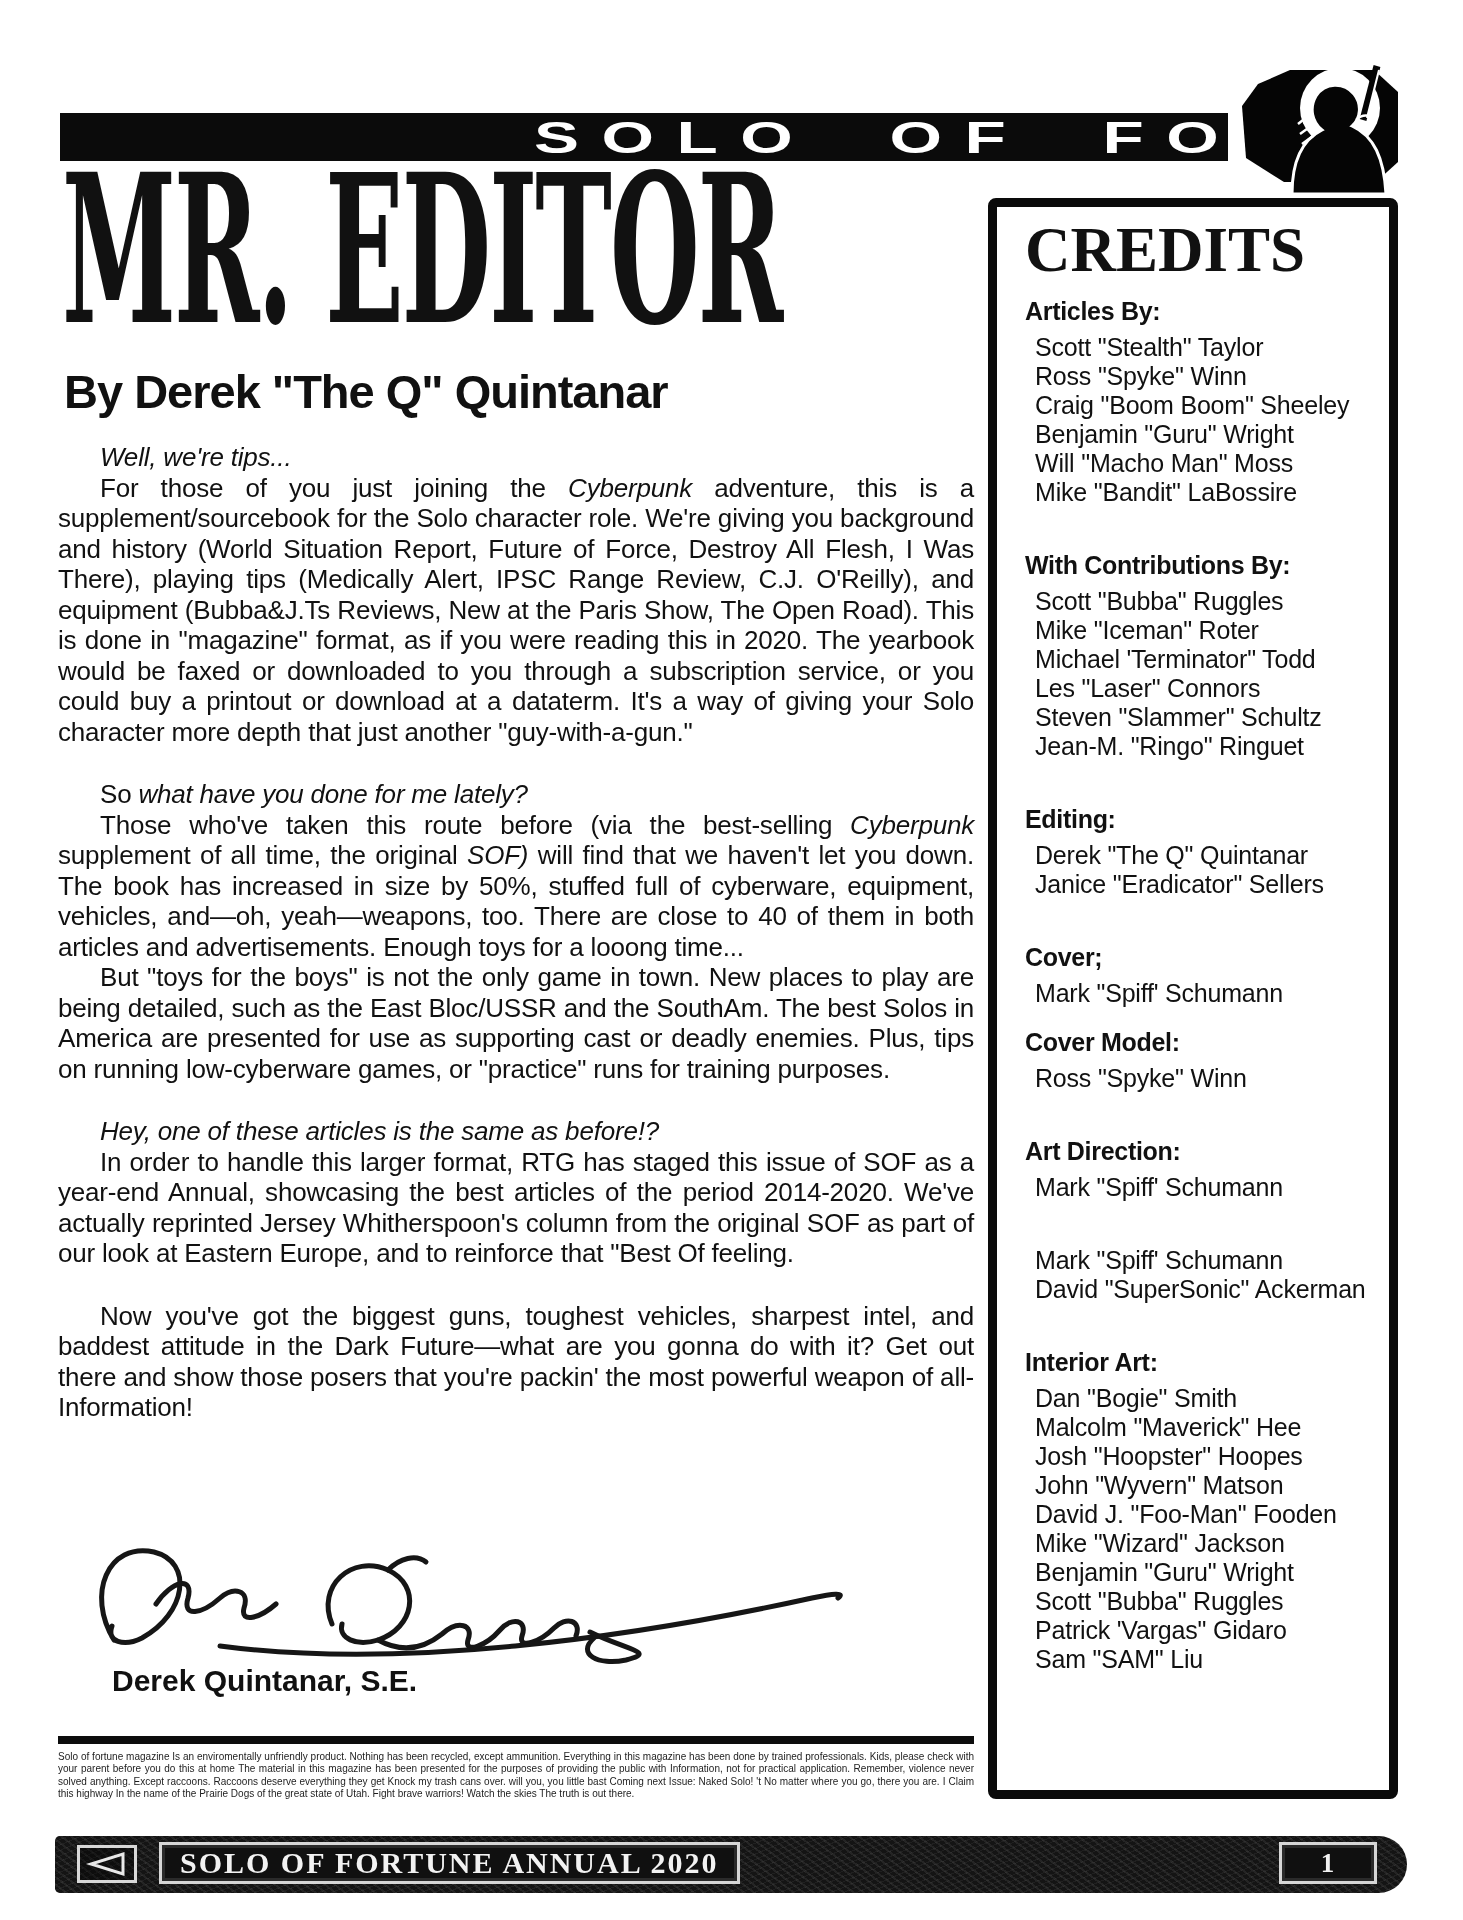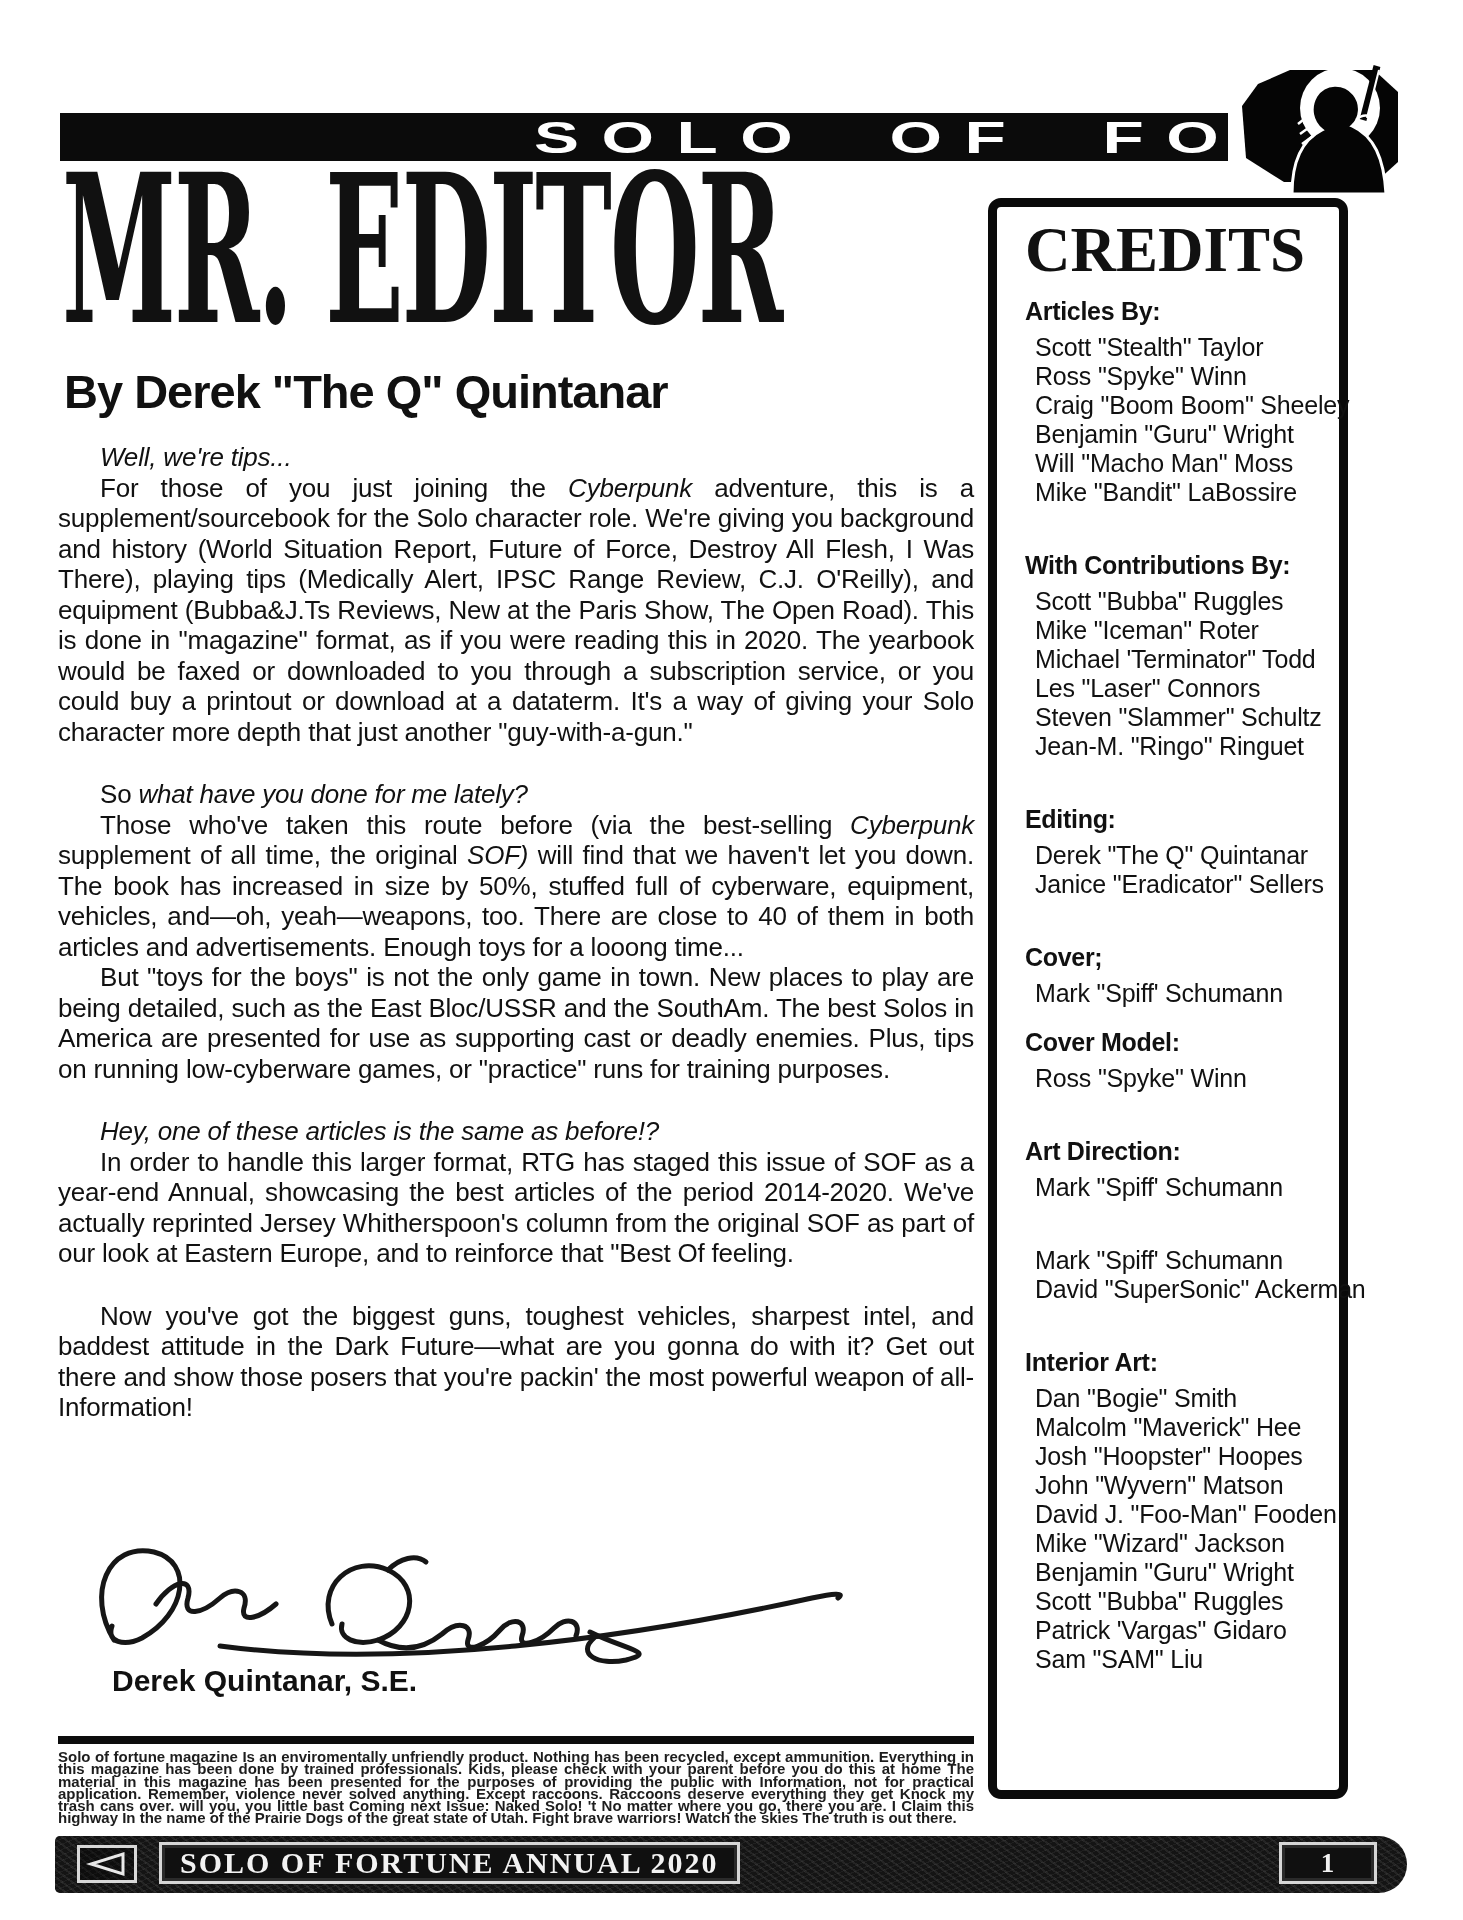--- a/index.html
+++ b/index.html
@@ -33,26 +33,26 @@
   .article p.gap{margin-top:32px}
   .it{font-style:italic}
 
   
   .signature-svg{position:absolute;left:70px;top:1528px}
   .sig-name{position:absolute;left:112px;top:1664px;font-size:30px;font-weight:bold}
 
   
   .fineprint{position:absolute;left:58px;top:1736px;width:916px}
   .fineprint-rule{height:8px;background:#0d0d0d;margin-bottom:7px}
-  .fineprint-text{font-size:15px;line-height:12.3px;text-align:justify;font-weight:bold;color:#1d1d1d}
+  .fineprint-text{font-size:10px;line-height:12.3px;text-align:justify;font-weight:normal;color:#1d1d1d}
 
   
   .credits{
-    position:absolute;left:988px;top:198px;width:360px;height:1601px;box-sizing:border-box;
-    border:9px solid #0a0a0a;border-radius:13px;background:#fff;
+    position:absolute;left:988px;top:198px;width:410px;height:1601px;box-sizing:border-box;
+    border:9px solid #0a0a0a;border-radius:8px;background:#fff;
     padding:10px 18px 10px 28px;
   }
   .credits-title{
     margin:0 0 14px 0;font-family:"Liberation Serif",serif;font-weight:bold;
     font-size:63px;line-height:1.05;letter-spacing:0;
   }
   .credits-section{margin-bottom:44px}
   .credits-section.tight{margin-bottom:20px}
   .credits-heading{font-size:25px;font-weight:bold;letter-spacing:-0.3px;margin-bottom:7px}
   .credits-name{font-size:25px;line-height:29px;padding-left:10px;letter-spacing:-0.2px;white-space:nowrap}

